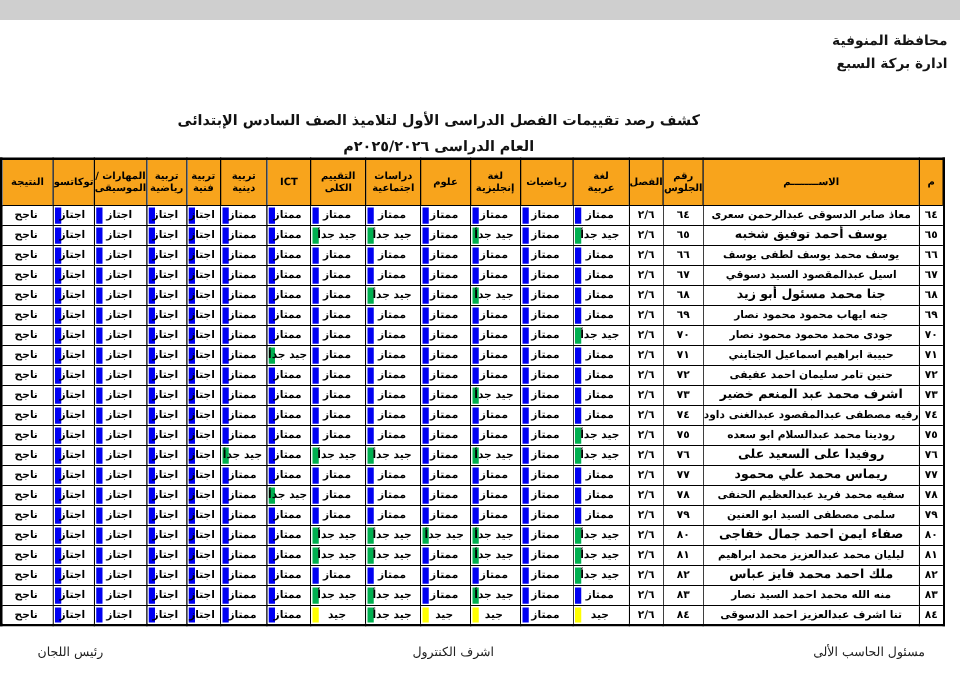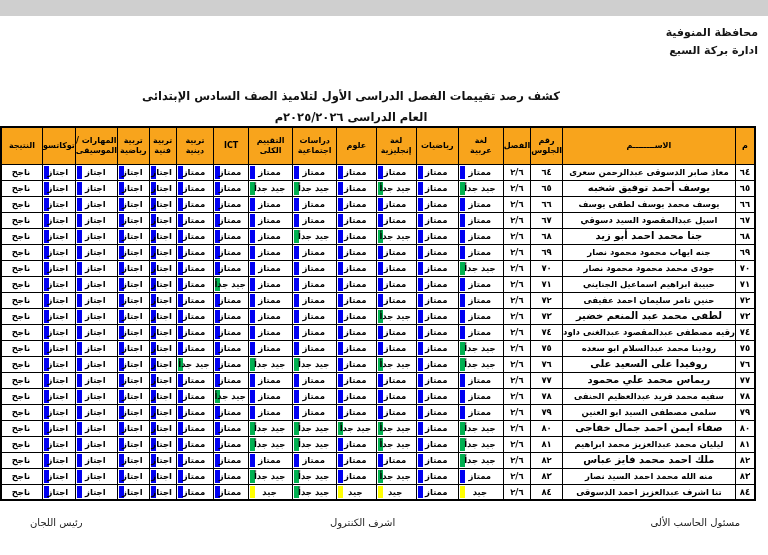--- a/index.html
+++ b/index.html
@@ -195,21 +195,21 @@
           <td class="c-g"><span class="strip" style="background: rgb(0, 0, 242);"></span><span class="gtxt">ممتاز</span></td>
           <td class="c-g"><span class="strip" style="background: rgb(0, 0, 242);"></span><span class="gtxt">ممتاز</span></td>
           <td class="c-g"><span class="strip" style="background: rgb(0, 0, 242);"></span><span class="gtxt">اجتاز</span></td>
           <td class="c-g"><span class="strip" style="background: rgb(0, 0, 242);"></span><span class="gtxt">اجتاز</span></td>
           <td class="c-g"><span class="strip" style="background: rgb(0, 0, 242);"></span><span class="gtxt">اجتاز</span></td>
           <td class="c-g"><span class="strip" style="background: rgb(0, 0, 242);"></span><span class="gtxt">اجتاز</span></td>
           <td class="c-g"><span class="gtxt">ناجح</span></td>
         </tr>
         <tr>
           <td class="c-no">٦٨</td>
-          <td class="c-name bname">جنا محمد احمد أبو زيد</td>
+          <td class="c-name bname">جنا محمد مسئول أبو زيد</td>
           <td class="c-seat">٦٨</td>
           <td class="c-cls">٢/٦</td>
           <td class="c-g"><span class="strip" style="background: rgb(0, 0, 242);"></span><span class="gtxt">ممتاز</span></td>
           <td class="c-g"><span class="strip" style="background: rgb(0, 0, 242);"></span><span class="gtxt">ممتاز</span></td>
           <td class="c-g"><span class="strip" style="background: rgb(0, 176, 80);"></span><span class="gtxt">جيد جدأ</span></td>
           <td class="c-g"><span class="strip" style="background: rgb(0, 0, 242);"></span><span class="gtxt">ممتاز</span></td>
           <td class="c-g"><span class="strip" style="background: rgb(0, 176, 80);"></span><span class="gtxt">جيد جدأ</span></td>
           <td class="c-g"><span class="strip" style="background: rgb(0, 0, 242);"></span><span class="gtxt">ممتاز</span></td>
           <td class="c-g"><span class="strip" style="background: rgb(0, 0, 242);"></span><span class="gtxt">ممتاز</span></td>
           <td class="c-g"><span class="strip" style="background: rgb(0, 0, 242);"></span><span class="gtxt">ممتاز</span></td>
@@ -290,21 +290,21 @@
           <td class="c-g"><span class="strip" style="background: rgb(0, 0, 242);"></span><span class="gtxt">ممتاز</span></td>
           <td class="c-g"><span class="strip" style="background: rgb(0, 0, 242);"></span><span class="gtxt">ممتاز</span></td>
           <td class="c-g"><span class="strip" style="background: rgb(0, 0, 242);"></span><span class="gtxt">اجتاز</span></td>
           <td class="c-g"><span class="strip" style="background: rgb(0, 0, 242);"></span><span class="gtxt">اجتاز</span></td>
           <td class="c-g"><span class="strip" style="background: rgb(0, 0, 242);"></span><span class="gtxt">اجتاز</span></td>
           <td class="c-g"><span class="strip" style="background: rgb(0, 0, 242);"></span><span class="gtxt">اجتاز</span></td>
           <td class="c-g"><span class="gtxt">ناجح</span></td>
         </tr>
         <tr>
           <td class="c-no">٧٣</td>
-          <td class="c-name bname">لطفى محمد عبد المنعم خضير</td>
+          <td class="c-name bname">اشرف محمد عبد المنعم خضير</td>
           <td class="c-seat">٧٣</td>
           <td class="c-cls">٢/٦</td>
           <td class="c-g"><span class="strip" style="background: rgb(0, 0, 242);"></span><span class="gtxt">ممتاز</span></td>
           <td class="c-g"><span class="strip" style="background: rgb(0, 0, 242);"></span><span class="gtxt">ممتاز</span></td>
           <td class="c-g"><span class="strip" style="background: rgb(0, 176, 80);"></span><span class="gtxt">جيد جدأ</span></td>
           <td class="c-g"><span class="strip" style="background: rgb(0, 0, 242);"></span><span class="gtxt">ممتاز</span></td>
           <td class="c-g"><span class="strip" style="background: rgb(0, 0, 242);"></span><span class="gtxt">ممتاز</span></td>
           <td class="c-g"><span class="strip" style="background: rgb(0, 0, 242);"></span><span class="gtxt">ممتاز</span></td>
           <td class="c-g"><span class="strip" style="background: rgb(0, 0, 242);"></span><span class="gtxt">ممتاز</span></td>
           <td class="c-g"><span class="strip" style="background: rgb(0, 0, 242);"></span><span class="gtxt">ممتاز</span></td>

